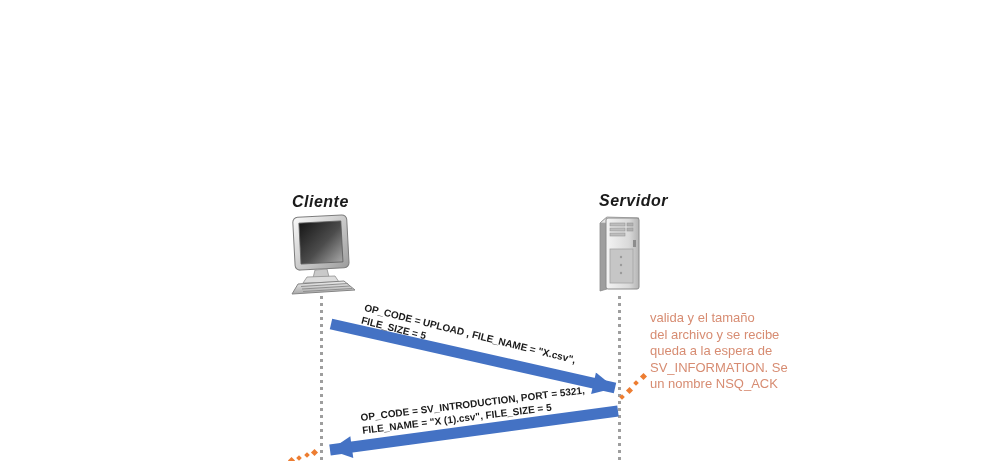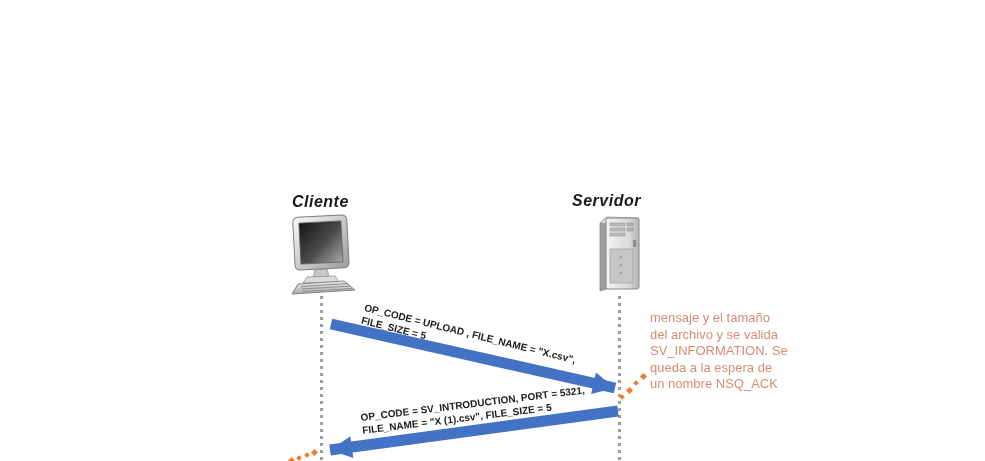--- a/index.html
+++ b/index.html
@@ -6,21 +6,21 @@
   .canvas{
     position:relative;width:985px;height:461px;background:#ffffff;overflow:hidden;
     font-family:"Liberation Sans", sans-serif;
   }
   
   .actor-label{
     position:absolute;font-weight:bold;font-style:italic;font-size:16px;
     color:#1a1a1a;letter-spacing:0.5px;white-space:nowrap;
   }
   .label-client{left:292px;top:193px;}
-  .label-server{left:572px;top:192px;font-style:italic;}
+  .label-server{left:599px;top:192px;font-style:italic;}
   
   .icon{position:absolute;}
   .icon-client{left:289px;top:214px;}
   .icon-server{left:595px;top:215px;}
   
   .lifeline{
     position:absolute;width:3px;top:296px;height:165px;
     background:repeating-linear-gradient(to bottom,#9e9e9e 0px,#9e9e9e 3px,transparent 3px,transparent 7px);
   }
   .lifeline-client{left:320px;}
@@ -121,24 +121,24 @@
   <div class="msg msg1">
     <div>OP_CODE = UPLOAD , FILE_NAME = "X.csv",</div>
     <div>FILE_SIZE = 5</div>
   </div>
   <div class="msg msg2">
     <div>OP_CODE = SV_INTRODUCTION, PORT = 5321,</div>
     <div>FILE_NAME = "X (1).csv", FILE_SIZE = 5</div>
   </div>
 
   <div class="note">
-    <div>mensaje y el tamaño</div>
-    <div>del archivo y se valida</div>
+    <div>valida y el tamaño</div>
+    <div>del archivo y se recibe</div>
+    <div>queda a la espera de</div>
     <div>SV_INFORMATION. Se</div>
-    <div>queda a la espera de</div>
     <div>un nombre NSQ_ACK</div>
   </div>
 
   <div class="dot dot-lg" style="left:641px;top:374px;"></div>
   <div class="dot dot-sm" style="left:634px;top:381px;"></div>
   <div class="dot dot-lg" style="left:627px;top:388px;"></div>
   <div class="dot dot-sm" style="left:620px;top:395px;"></div>
 
   <div class="dot dot-lg" style="left:312px;top:450px;"></div>
   <div class="dot dot-sm" style="left:305px;top:453px;"></div>

